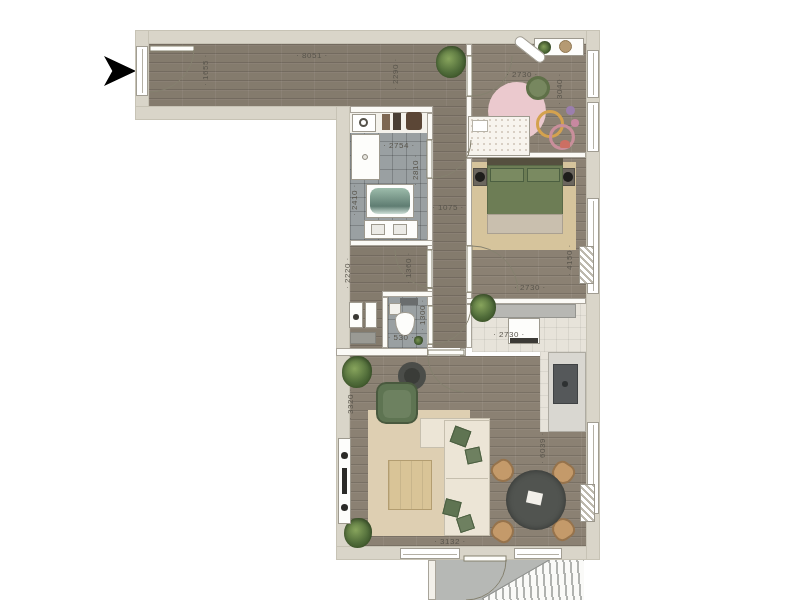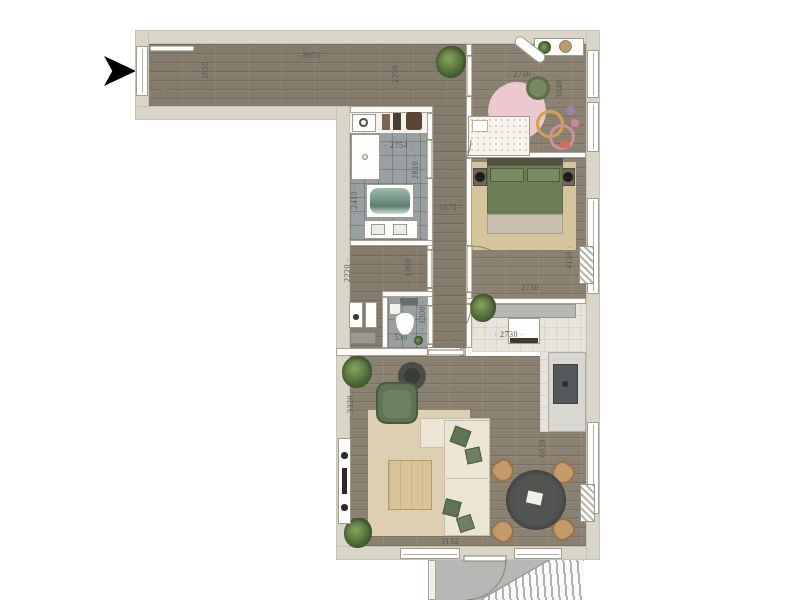--- a/index.html
+++ b/index.html
@@ -1,17 +1,17 @@
 <!DOCTYPE html>
 <html><head>
 <meta charset="utf-8">
 <style>
   html,body{margin:0;padding:0;background:#fff;}
   .plan{position:relative;width:800px;height:600px;background:#ffffff;overflow:hidden;
-        font-family:Liberation Serif, serif;}
+        font-family:Liberation Sans, sans-serif;}
   .abs{position:absolute;}
   .wall{background:#d9d5c9;box-shadow:inset 0 0 0 1px #c7c3b5;}
   .iwall{background:#fbfaf6;border:1px solid #a8a399;box-sizing:border-box;}
   .wood{background-color:#8b8173;
         background-image:repeating-linear-gradient(180deg, rgba(0,0,0,.13) 0 1px, rgba(255,255,255,.05) 1px 2px, transparent 2px 9px),
                          repeating-linear-gradient(90deg, rgba(255,255,255,.06) 0 1px, transparent 1px 33px);}
   .wood-dark{filter:brightness(.95);}
   .tile{background-color:#9aa0a2;
         background-image:repeating-linear-gradient(0deg, rgba(0,0,0,.18) 0 1px, transparent 1px 14px),
                          repeating-linear-gradient(90deg, rgba(0,0,0,.18) 0 1px, transparent 1px 14px);}

